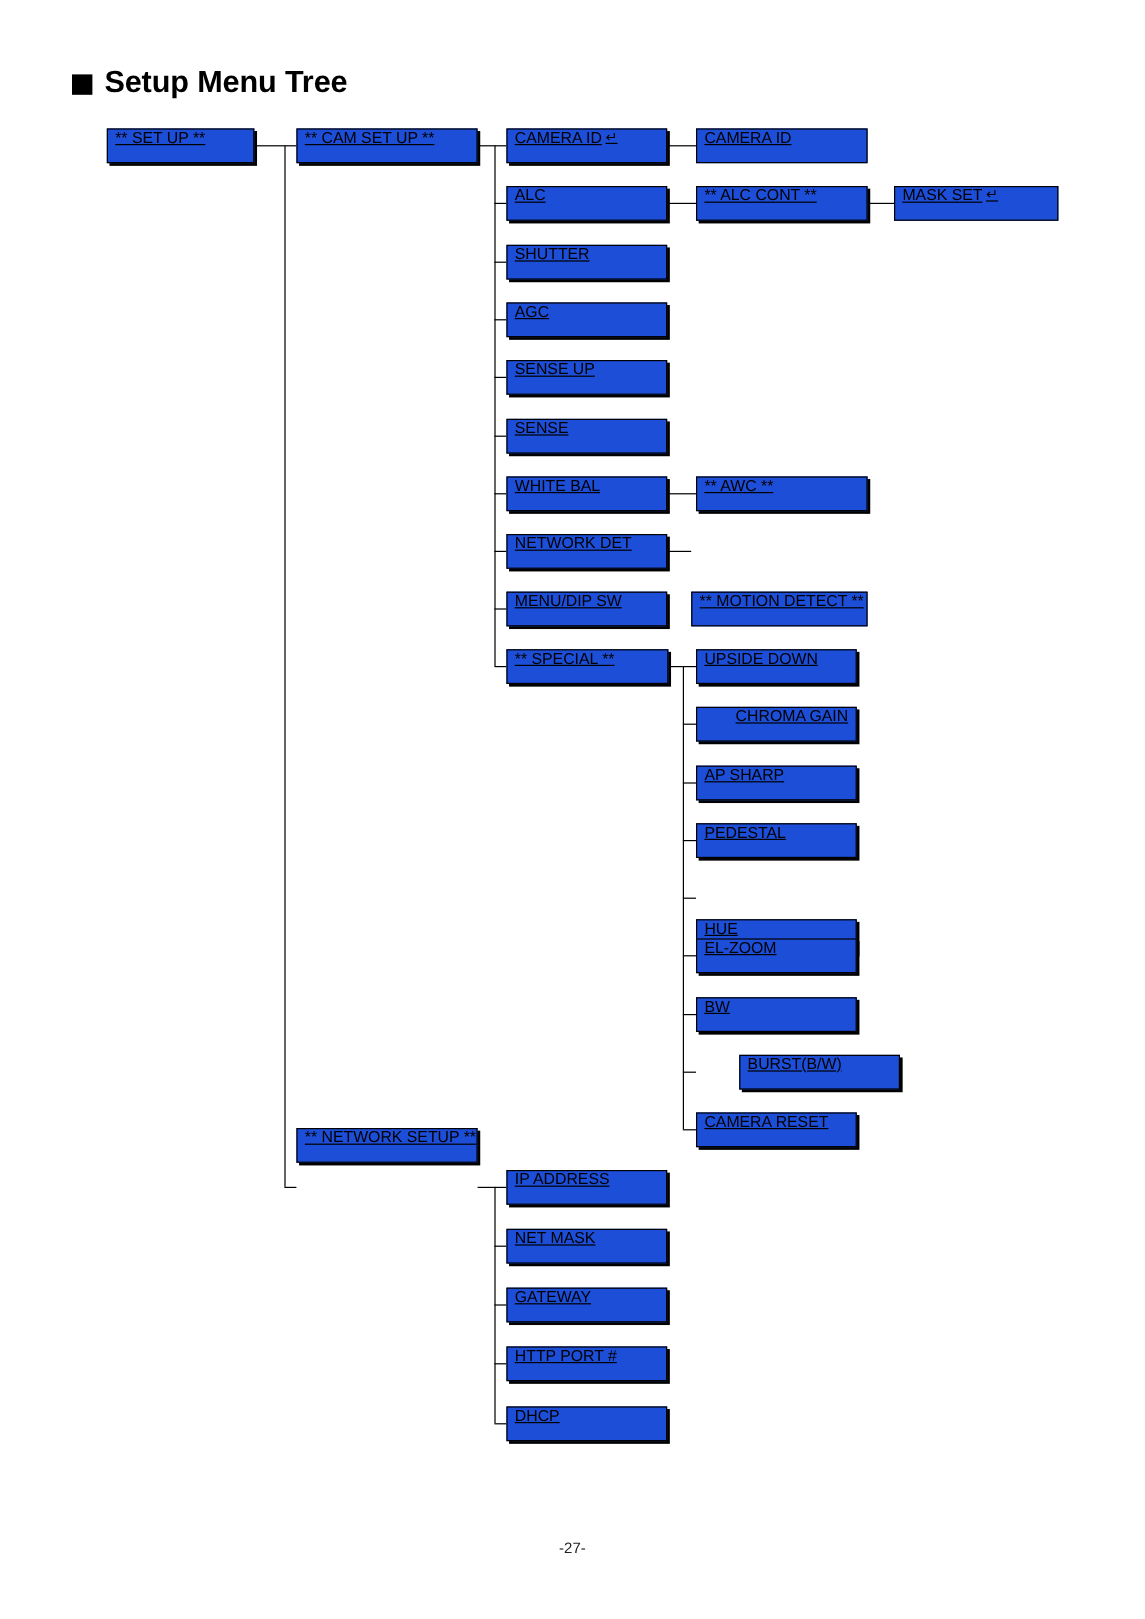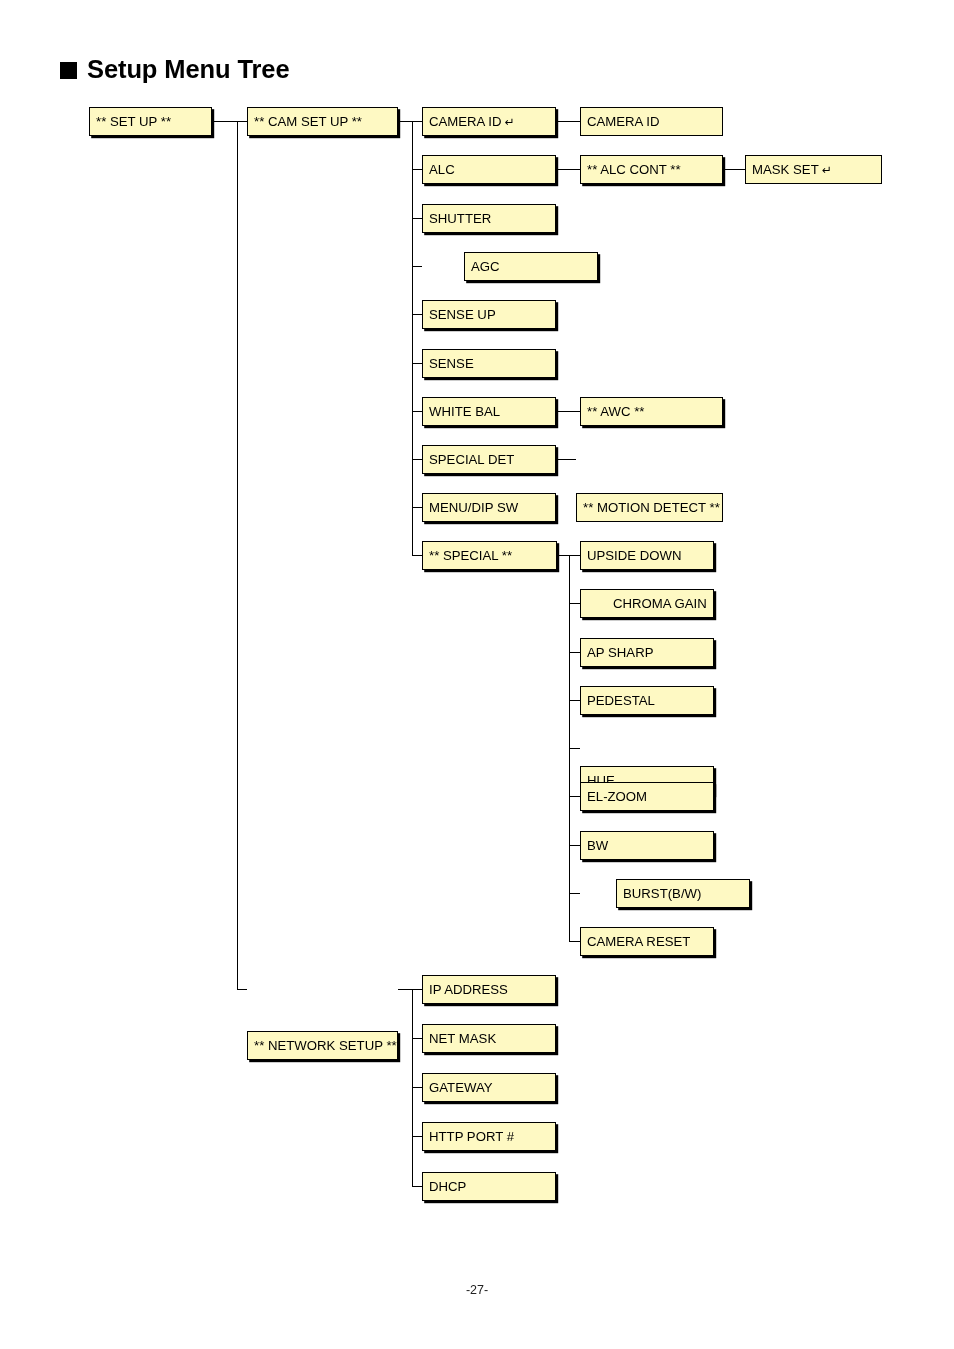--- a/index.html
+++ b/index.html
@@ -47,29 +47,30 @@
     font-weight: bold;
     letter-spacing: -0.1px;
     line-height: 1;
     text-align: center;
   }
 
   
   .node {
     position: absolute;
     box-sizing: border-box;
-    background: #fef9c3;
+    background: #1d4ed8;
     border: 1.6px solid #000000;
     display: flex;
-    align-items: center;
+    align-items: flex-start;
     padding-left: 6px;
     font-size: 13.2px;
     line-height: 1;
     white-space: nowrap;
     z-index: 3;
+    text-decoration: underline;
   }
   
   .node.shaded {
     box-shadow: 2.2px 2.2px 0 0 #000000;
   }
 
   .node-label {
     display: inline-block;
   }
   .ret {
@@ -162,55 +163,55 @@
   <div class="hline" style="left:412px; top:1186px; width:10px;"></div>
 
   <div class="node shaded" style="left:89px; top:107px; width:123px; height:29px;">
     <span class="node-label">** SET UP **</span>
   </div>
 
   <div class="node shaded" style="left:247px; top:107px; width:151px; height:29px;">
     <span class="node-label">** CAM  SET UP **</span>
   </div>
 
-  <div class="node shaded" style="left:247px; top:1031px; width:151px; height:29px;">
+  <div class="node shaded" style="left:247px; top:940px; width:151px; height:29px;">
     <span class="node-label">** NETWORK SETUP **</span>
   </div>
 
   <div class="node shaded" style="left:422px; top:107px; width:134px; height:29px;">
     <span class="node-label">CAMERA ID</span>
     <span class="ret">↵</span>
   </div>
 
   <div class="node shaded" style="left:422px; top:155px; width:134px; height:29px;">
     <span class="node-label">ALC</span>
   </div>
 
   <div class="node shaded" style="left:422px; top:204px; width:134px; height:29px;">
     <span class="node-label">SHUTTER</span>
   </div>
 
-  <div class="node shaded" style="left:422px; top:252px; width:134px; height:29px;margin-left:42px;">
+  <div class="node shaded" style="left:422px; top:252px; width:134px; height:29px;">
     <span class="node-label">AGC</span>
   </div>
 
   <div class="node shaded" style="left:422px; top:300px; width:134px; height:29px;">
     <span class="node-label">SENSE UP</span>
   </div>
 
   <div class="node shaded" style="left:422px; top:349px; width:134px; height:29px;">
     <span class="node-label">SENSE</span>
   </div>
 
   <div class="node shaded" style="left:422px; top:397px; width:134px; height:29px;">
     <span class="node-label">WHITE BAL</span>
   </div>
 
   <div class="node shaded" style="left:422px; top:445px; width:134px; height:29px;">
-    <span class="node-label">SPECIAL DET</span>
+    <span class="node-label">NETWORK DET</span>
   </div>
 
   <div class="node shaded" style="left:422px; top:493px; width:134px; height:29px;">
     <span class="node-label">MENU/DIP SW</span>
   </div>
 
   <div class="node shaded" style="left:422px; top:541px; width:135px; height:29px;">
     <span class="node-label">** SPECIAL **</span>
   </div>
 

